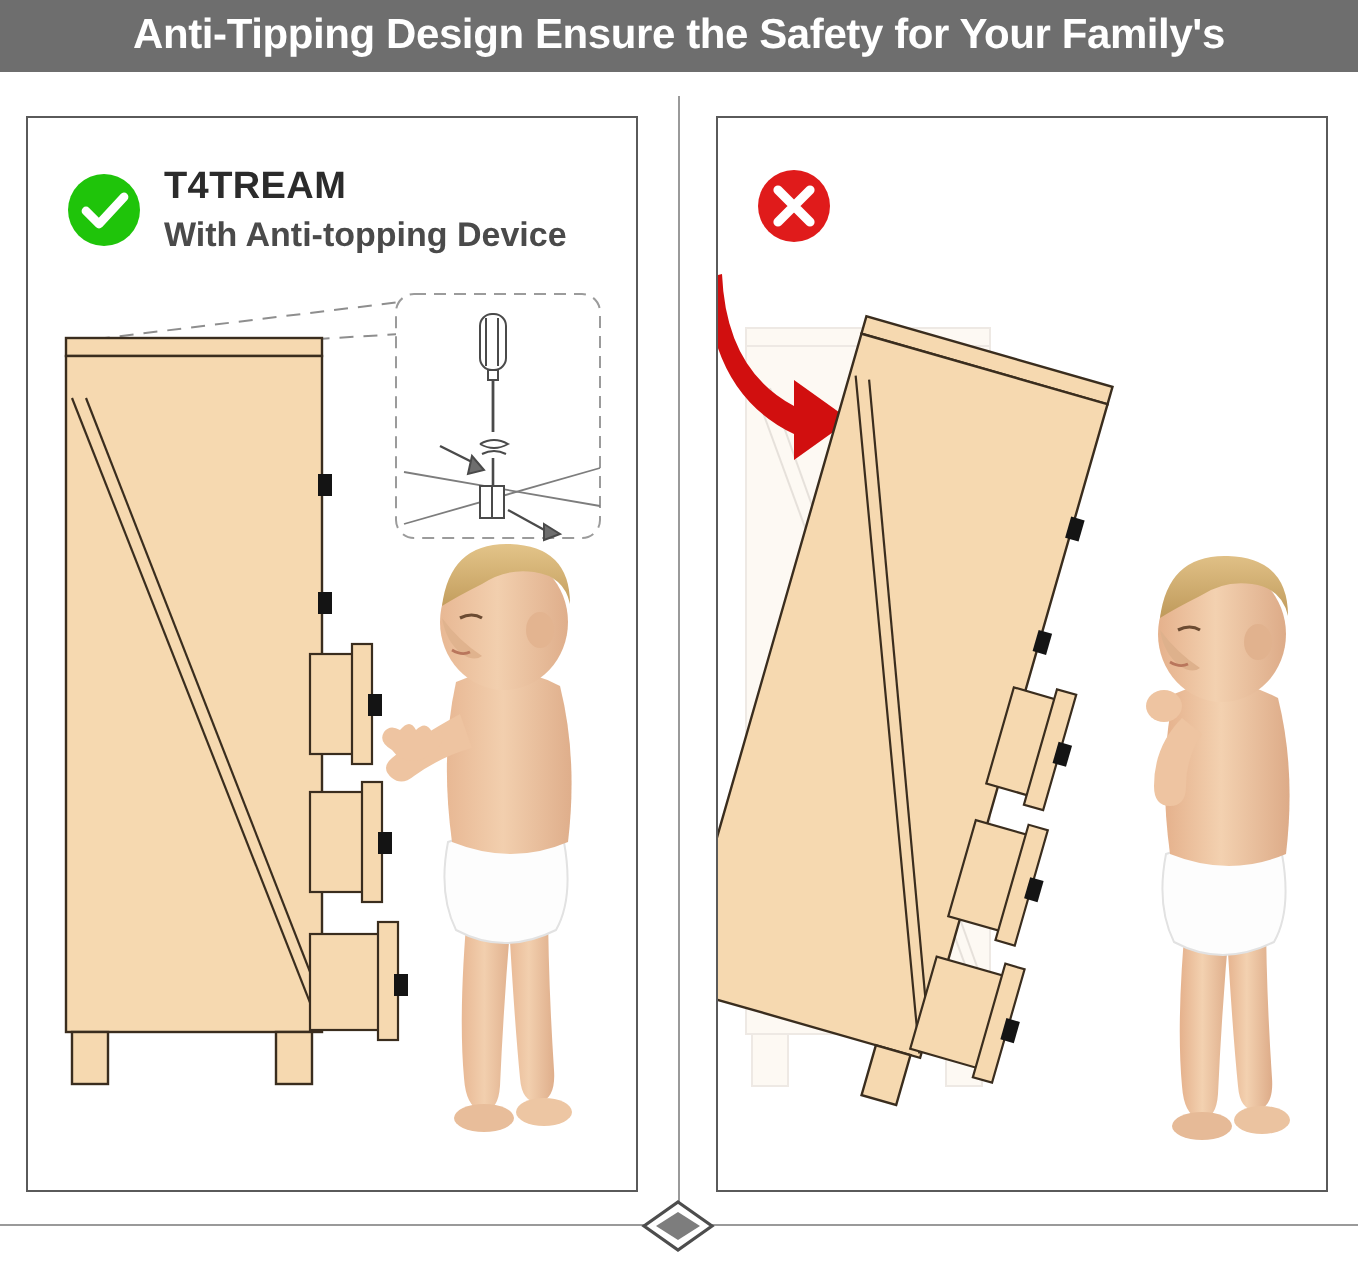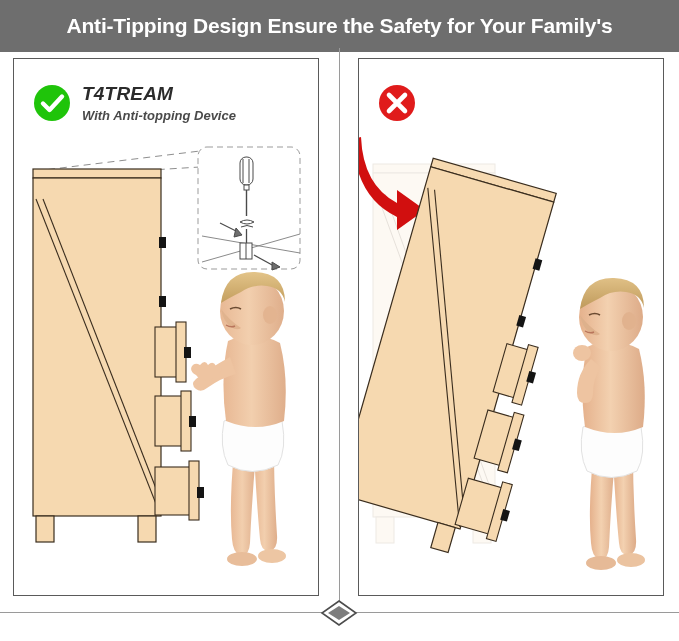--- a/index.html
+++ b/index.html
@@ -24,21 +24,21 @@
     height: 641px;
     background: #ffffff;
   }
 
   
   .header-bar {
     position: absolute;
     left: 0;
     top: 0;
     width: 679px;
-    height: 52px;
+    height: 36px;
     background: #6e6e6e;
     display: flex;
     align-items: center;
     justify-content: center;
   }
   .header-title {
     color: #ffffff;
     font-size: 21px;
     font-weight: bold;
     letter-spacing: -0.2px;
@@ -77,21 +77,20 @@
   
   .panel {
     position: absolute;
     top: 58px;
     width: 306px;
     height: 538px;
     border: 1px solid #5a5a5a;
     background: #ffffff;
     box-sizing: border-box;
     overflow: hidden;
-    font-style: italic;
   }
   .panel-left  { left: 13px; }
   .panel-right { left: 358px; }
 
   
   .panel-head {
     position: absolute;
     left: 19px;
     top: 25px;
     display: flex;
@@ -107,21 +106,21 @@
   }
   .badge svg { display: block; }
   .head-text { line-height: 1; }
   .head-title {
     font-size: 19px;
     font-weight: bold;
     letter-spacing: 0.2px;
     margin-bottom: 6px;
   }
   .head-sub {
-    font-size: 13px;
+    font-size: 17px;
     font-weight: bold;
   }
   .head-good .head-title { color: #2b2b2b; }
   .head-good .head-sub   { color: #4a4a4a; }
   .head-bad  .head-title { color: #e01b1b; }
   .head-bad  .head-sub   { color: #e01b1b; }
 
   
   .stage {
     position: absolute;

